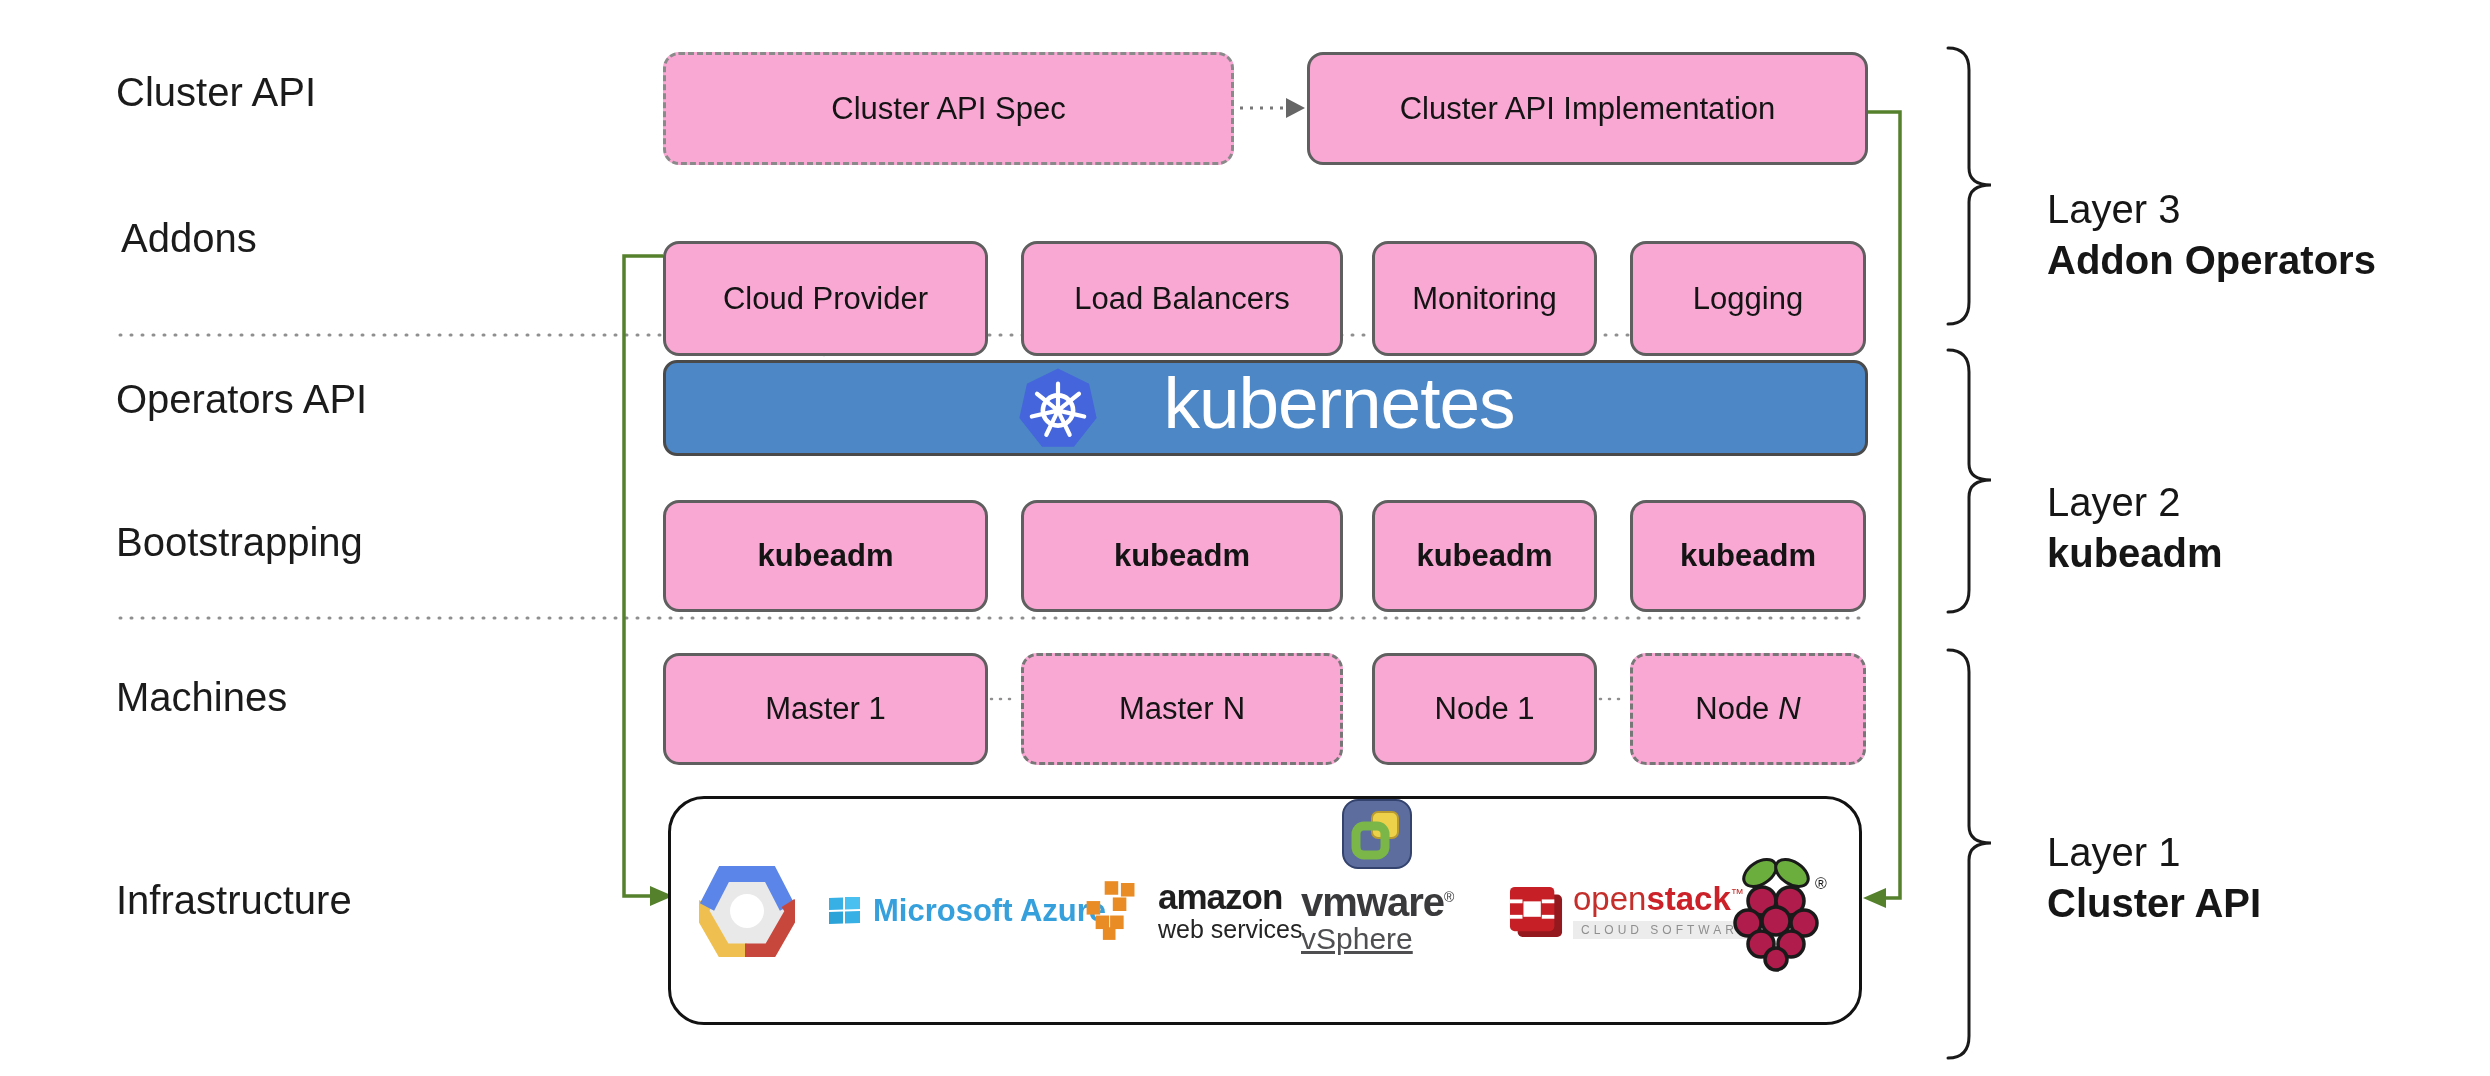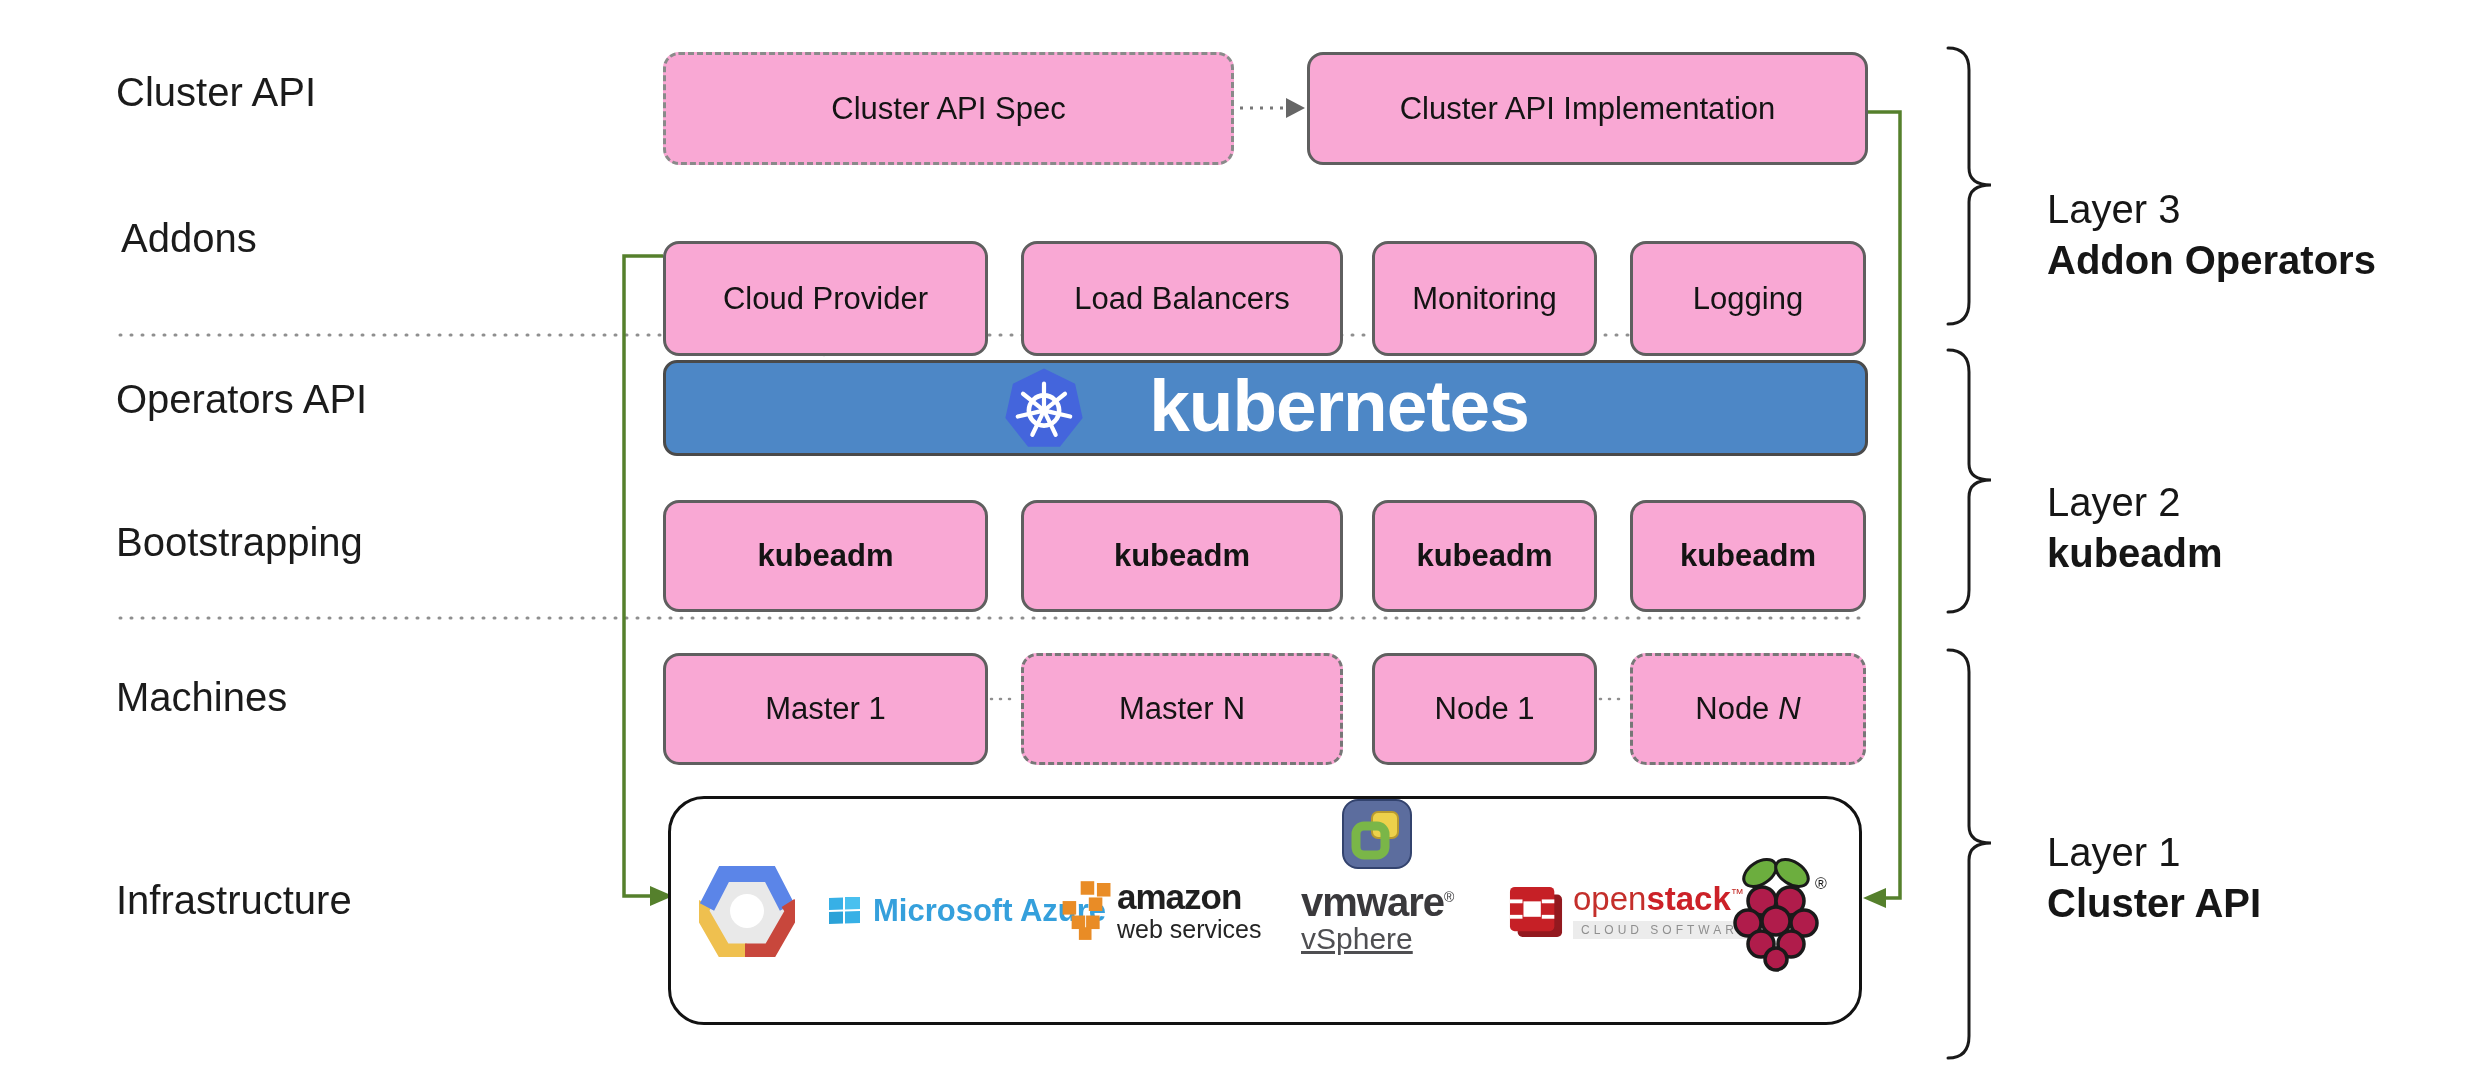--- a/index.html
+++ b/index.html
@@ -24,21 +24,21 @@
   .r-addons{top:197px;height:115px;margin-top:44px;}
   .r-kubeadm{top:500px;height:112px;font-weight:bold;}
   .r-machines{top:653px;height:112px;}
   .n-slot:not(:empty){margin-left:9px;}
   .n-italic{font-style:italic;}
   #banner{
     position:absolute;left:663px;top:360px;width:1205px;height:96px;box-sizing:border-box;
     background:#4d87c6;border:3px solid #4a4a4a;border-radius:14px;
     display:flex;align-items:center;justify-content:center;gap:20px;
   }
-  #banner .bannertext{font-size:73px;font-weight:bold;color:#ffffff;letter-spacing:-1px;padding-bottom:6px;margin-left:43px;}
+  #banner .bannertext{font-size:73px;font-weight:normal;color:#ffffff;letter-spacing:-1px;padding-bottom:12px;margin-left:43px;}
   #infra{
     position:absolute;left:668px;top:796px;width:1194px;height:229px;box-sizing:border-box;
     background:#fff;border:3px solid #121212;border-radius:36px;
   }
   .logo{position:absolute;top:0;height:100%;display:flex;align-items:center;gap:12px;}
   .logocol{display:flex;flex-direction:column;align-items:flex-start;line-height:1.05;}
   .azuretext{font-size:31px;font-weight:600;color:#35a0dc;white-space:nowrap;}
   .awsword{font-size:35px;font-weight:bold;color:#1f1f1f;letter-spacing:-1px;}
   .awssub{font-size:25px;color:#242424;letter-spacing:0px;}
   .vmwareword{font-size:40px;font-weight:800;color:#3a393c;letter-spacing:-1px;}
@@ -172,21 +172,21 @@
     <div class="logo" style="left:158px;">
       <svg width="32" height="28" viewBox="0 0 32 28">
         <rect x="0" y="1" width="14" height="12" fill="#37b0e6" transform="skewY(-2)"></rect>
         <rect x="16" y="0" width="15" height="13" fill="#49c0ef" transform="skewY(-2)"></rect>
         <rect x="0" y="15" width="14" height="12" fill="#2ba2d8" transform="skewY(-2)"></rect>
         <rect x="16" y="15" width="15" height="12" fill="#37b0e6" transform="skewY(-2)"></rect>
       </svg>
       <span class="azuretext">Microsoft Azure</span>
     </div>
 
-    <div class="logo" style="left:388px;gap:2px;">
+    <div class="logo" style="left:412px;gap:19px;">
       <svg width="56" height="62" viewBox="0 0 62 66">
         <g fill="#e98c26">
           <rect x="24" y="0" width="15" height="15"></rect>
           <rect x="42" y="2" width="15" height="15"></rect>
           <rect x="33" y="18" width="15" height="15"></rect>
           <rect x="4" y="22" width="15" height="15"></rect>
           <rect x="14" y="38" width="15" height="15"></rect>
           <rect x="30" y="38" width="15" height="15"></rect>
           <rect x="22" y="51" width="14" height="14"></rect>
         </g>

